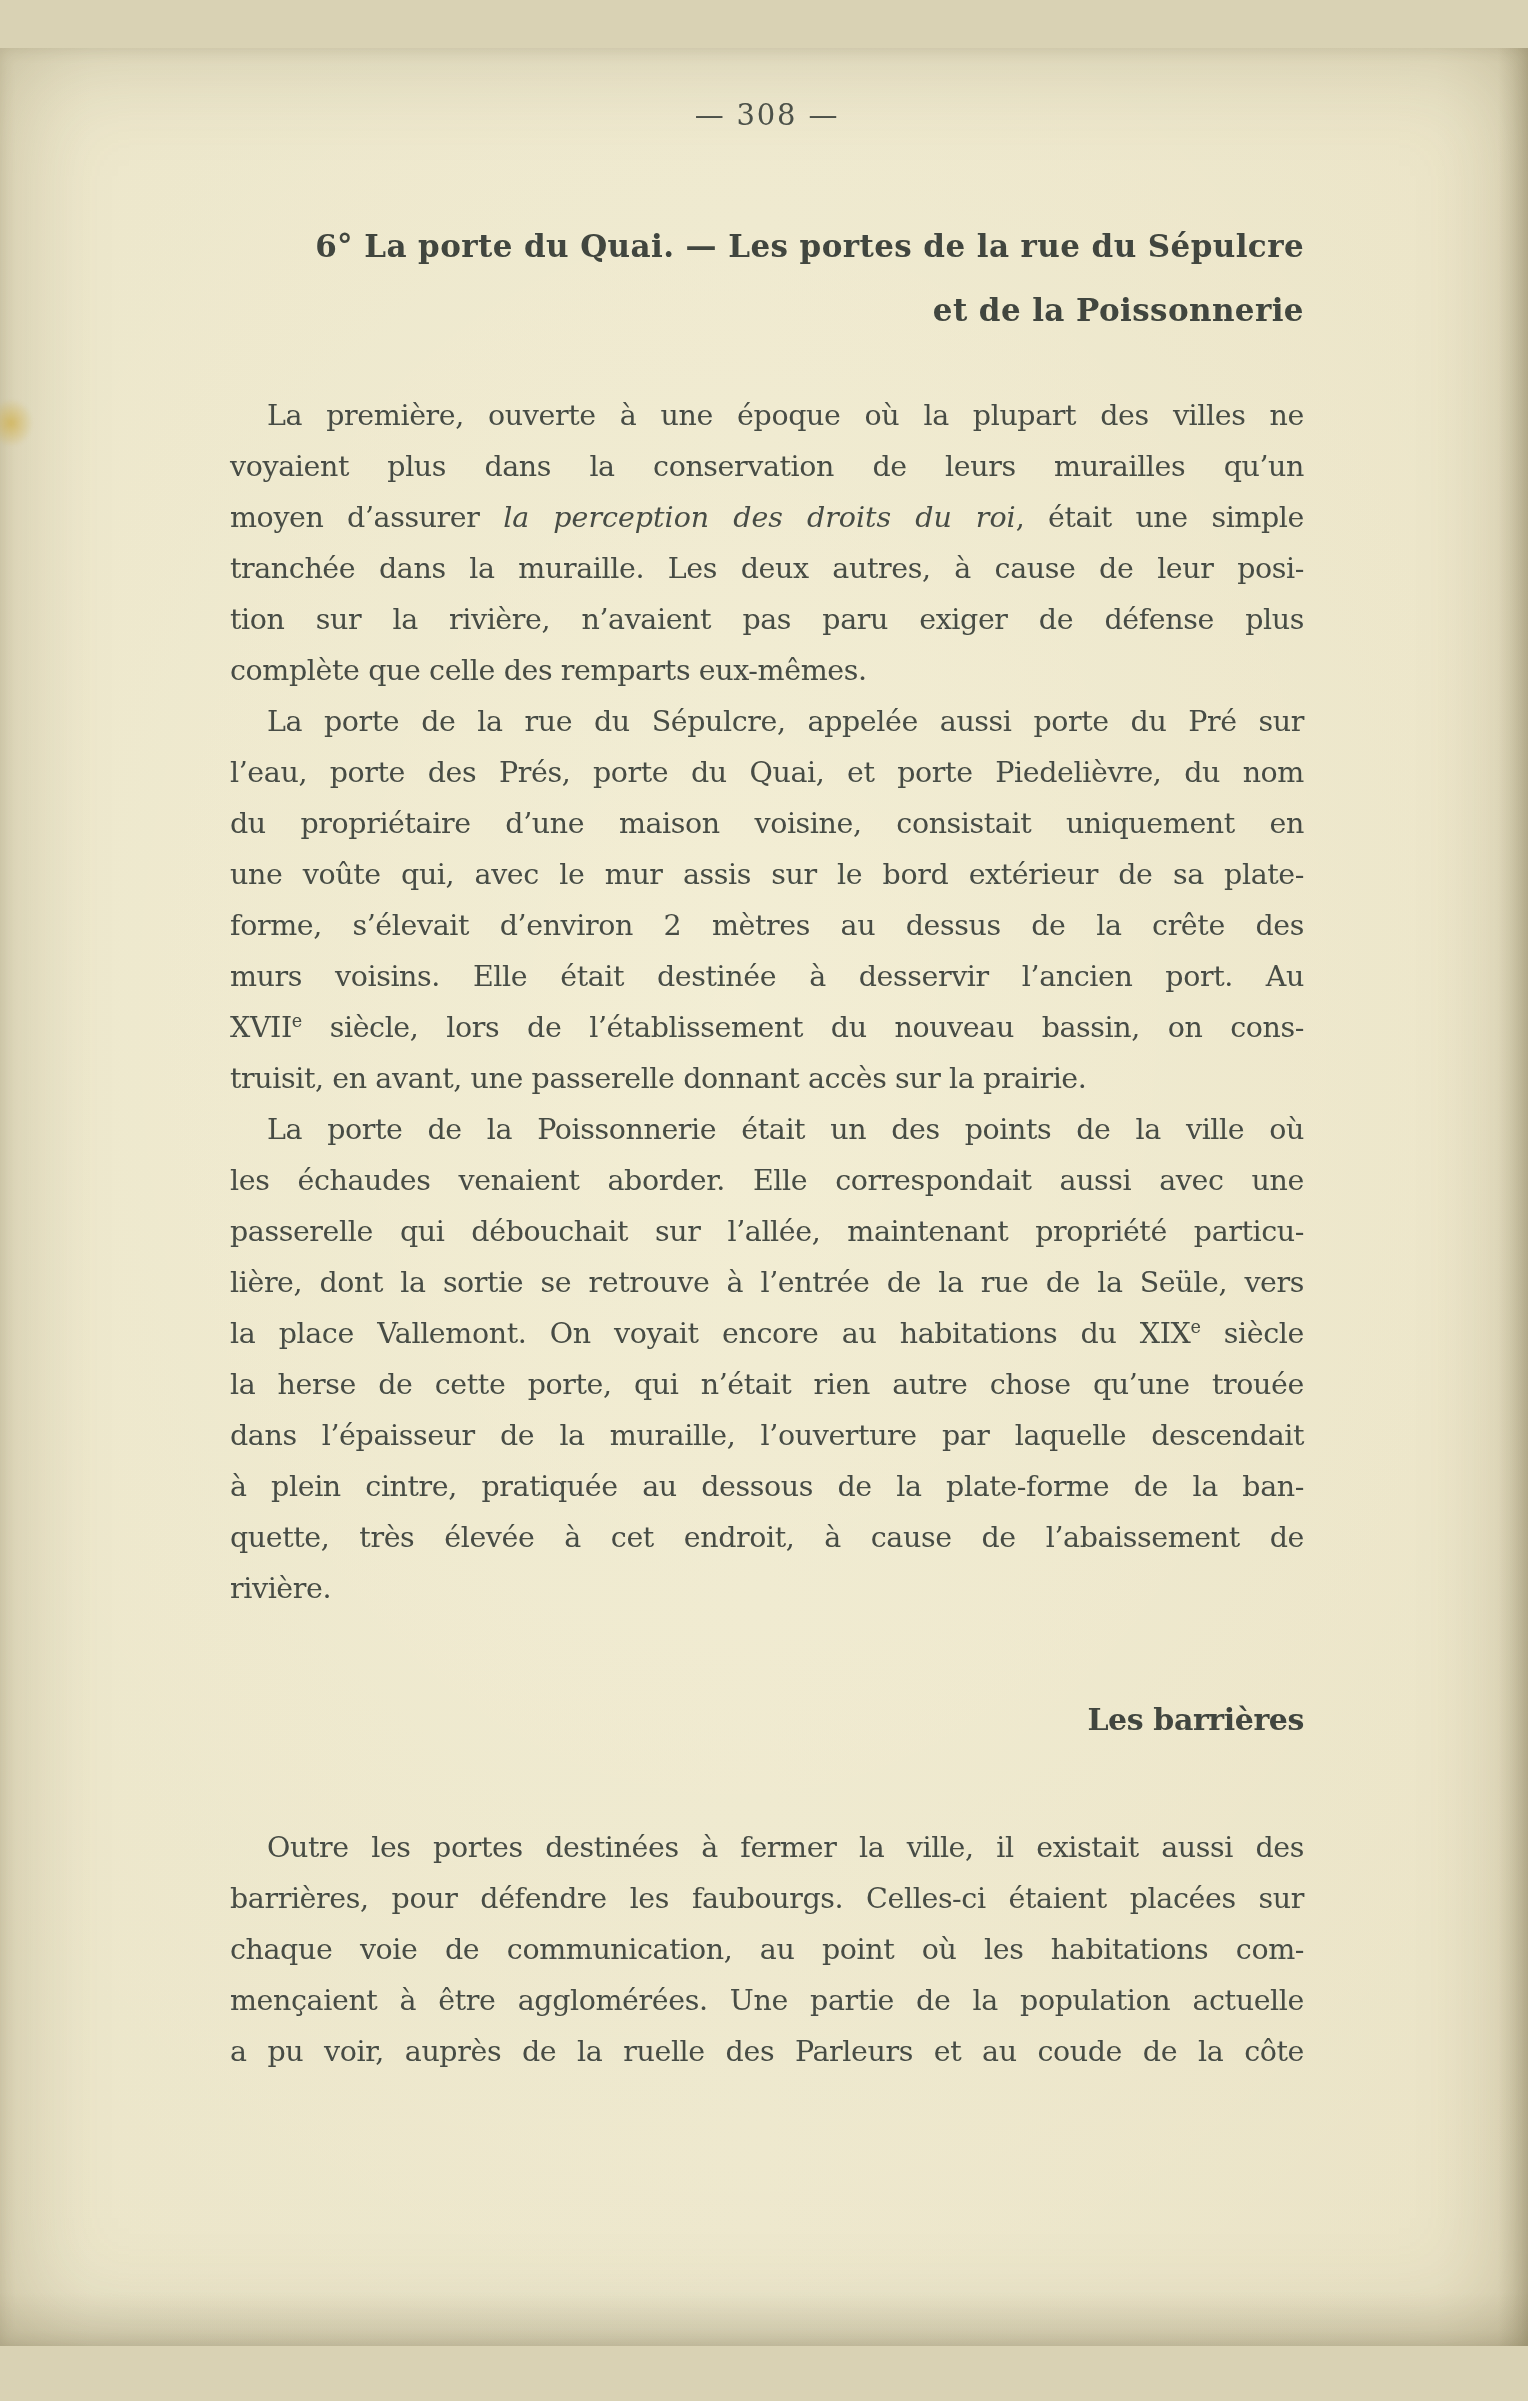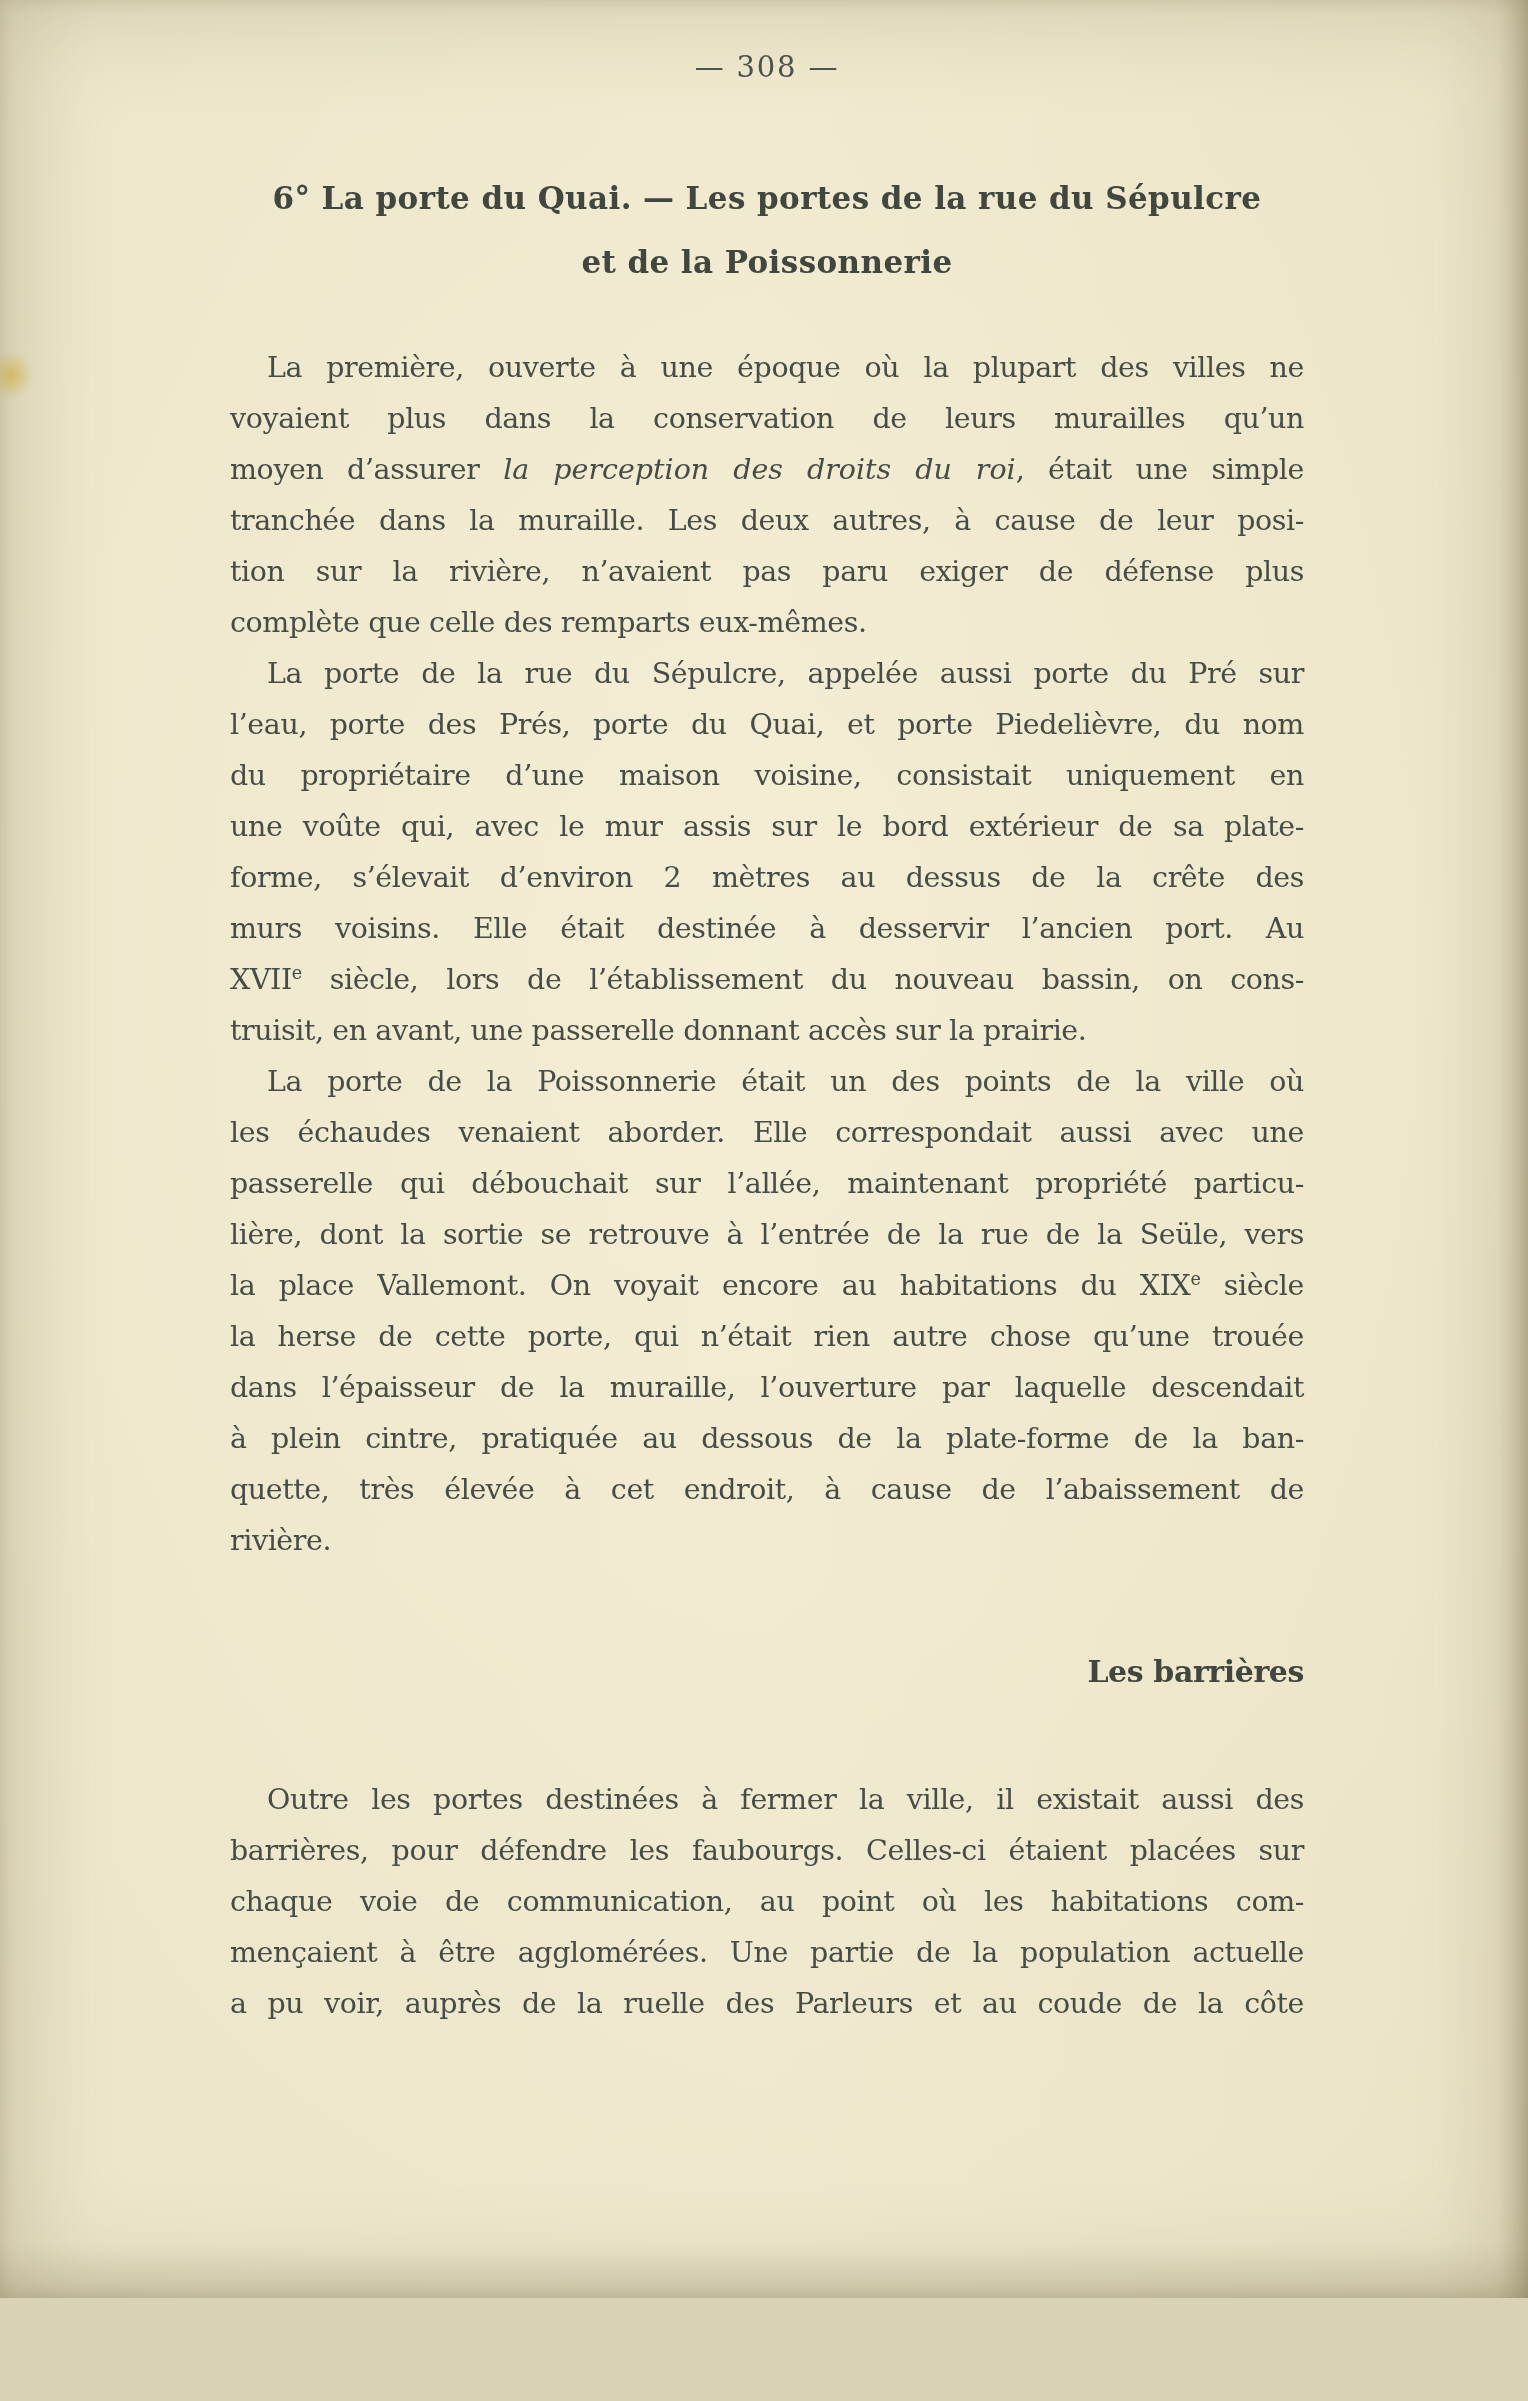--- a/index.html
+++ b/index.html
@@ -12,20 +12,21 @@
     width: 1528px;
     height: 2298px;
     background:
       radial-gradient(ellipse 130% 120% at 48% 42%, rgba(255,252,230,0.35), rgba(0,0,0,0) 60%),
       linear-gradient(90deg, #e6dfc2 0%, #ebe5c9 6%, #ece6cb 50%, #eae3c6 94%, #e2dabc 100%);
     background-color: #eae4c8;
     box-shadow: inset 0 0 107px rgba(110,100,60,0.28), inset 0 0 16px rgba(90,80,45,0.18);
     overflow: hidden;
     font-family: "DejaVu Serif", "Liberation Serif", serif;
     color: #474c45;
+    margin-top: 48px;
   }
   
   .stain-left {
     position: absolute; left: -12.5px; top: 350px; width: 46px; height: 50px;
     background: radial-gradient(ellipse at center, rgba(206,168,52,0.60), rgba(206,168,52,0) 68%);
     filter: blur(1.8px);
   }
   .shadow-bottom {
     position: absolute; left: 0; bottom: 0; width: 100%; height: 54px;
     background: linear-gradient(180deg, rgba(0,0,0,0), rgba(100,90,55,0.16));
@@ -43,21 +44,21 @@
   }
   .page-number {
     margin-top: 50px;
     text-align: center;
     font-size: 29px;
     letter-spacing: 1.8px;
     color: #4c5149;
   }
   .chapter-heading {
     margin-top: 82px;
-    text-align: center;
+    text-align: right;
     font-weight: bold;
     font-size: 31px;
     line-height: 64px;
     color: #41463f;
     letter-spacing: 0.4px;
   }
   .body-text {
     margin-top: 48px;
     font-size: 28.5px;
     line-height: 51px;

